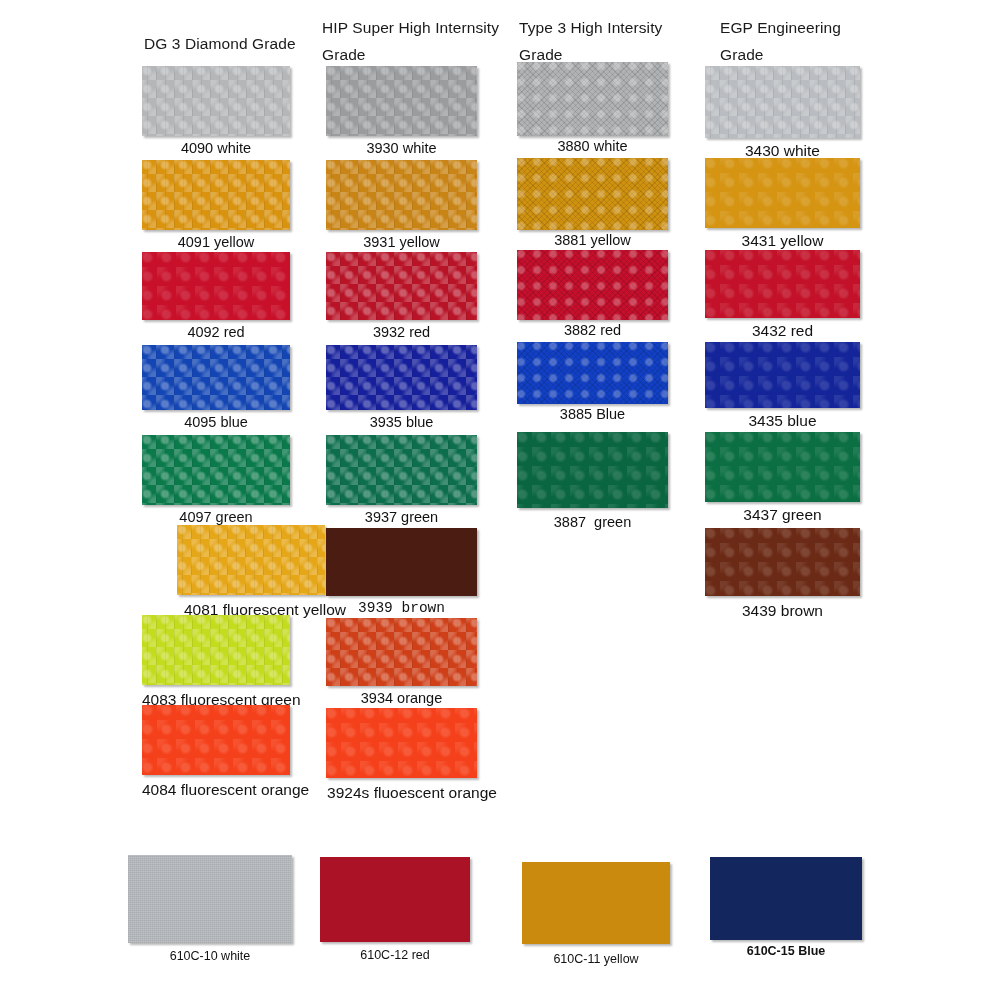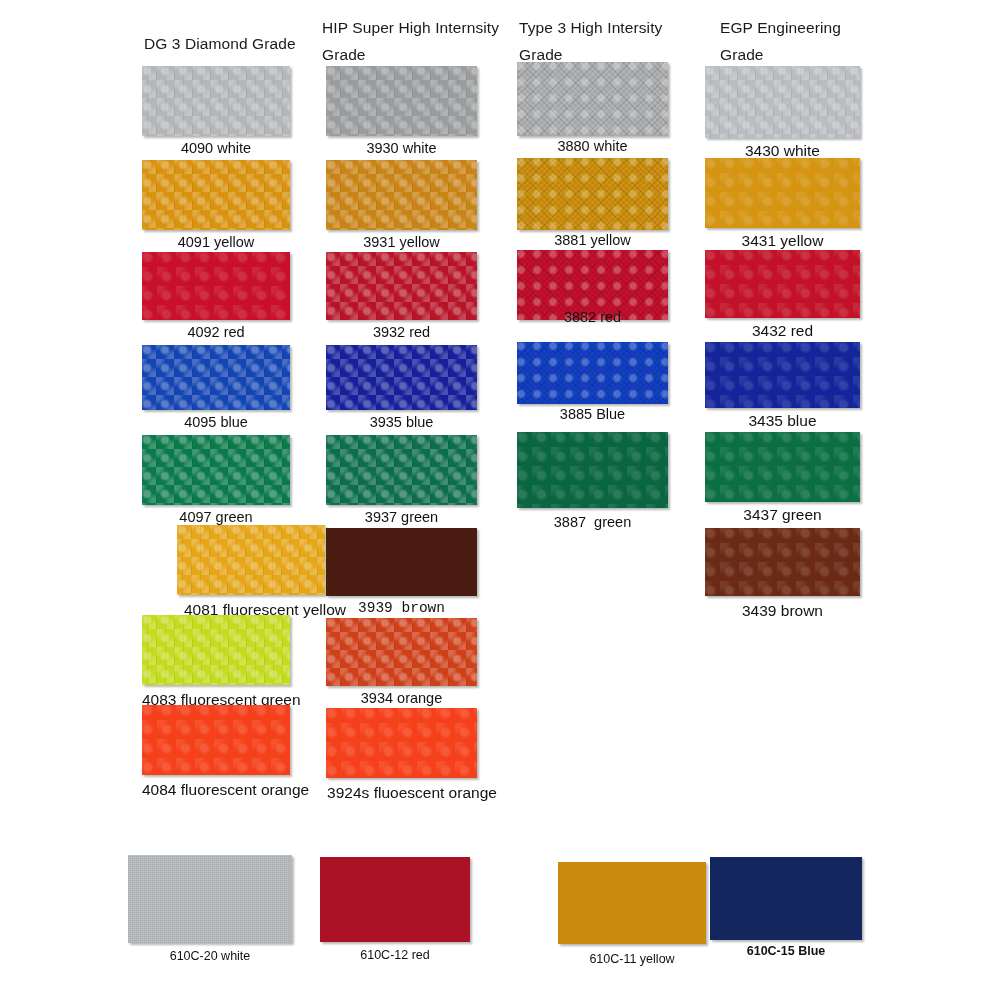--- a/index.html
+++ b/index.html
@@ -202,21 +202,21 @@
       <div class="cell" style="left: 517px; top: 158px; width: 151px; height: 98px;">
         <div class="swatch" style="width: 151px; height: 72px; background: rgb(207, 145, 16);">
           <div class="tex micro"></div>
         </div>
         <div class="caption" style="top: 74px;">3881 yellow</div>
       </div>
       <div class="cell" style="left: 517px; top: 250px; width: 151px; height: 96px;">
         <div class="swatch" style="width: 151px; height: 70px; background: rgb(196, 16, 44);">
           <div class="tex micro"></div>
         </div>
-        <div class="caption" style="top: 59px;">3882 red</div>
+        <div class="caption" style="top: 72px;">3882 red</div>
       </div>
       <div class="cell" style="left: 517px; top: 342px; width: 151px; height: 88px;">
         <div class="swatch" style="width: 151px; height: 62px; background: rgb(18, 64, 196);">
           <div class="tex micro"></div>
         </div>
         <div class="caption" style="top: 64px;">3885 Blue</div>
       </div>
       <div class="cell" style="left: 517px; top: 432px; width: 151px; height: 102px;">
         <div class="swatch" style="width: 151px; height: 76px; background: rgb(10, 102, 64);">
           <div class="tex soft"></div>
@@ -259,29 +259,29 @@
         </div>
         <div class="caption bigger" style="top: 74px;">3439 brown</div>
       </div>
     </div>
 
   <div id="section-grid">
       <div class="cell" style="left: 128px; top: 855px; width: 164px; height: 112px;">
         <div class="swatch" style="width: 164px; height: 88px; background: rgb(185, 188, 192);">
           <div class="tex grain"></div>
         </div>
-        <div class="caption small" style="top: 94px;">610C-20 white</div>
+        <div class="caption small" style="top: 94px;">610C-10 white</div>
       </div>
       <div class="cell" style="left: 320px; top: 857px; width: 150px; height: 109px;">
         <div class="swatch" style="width: 150px; height: 85px; background: rgb(172, 18, 38);">
           <div class="tex flat"></div>
         </div>
         <div class="caption small" style="top: 91px;">610C-12 red</div>
       </div>
-      <div class="cell" style="left: 522px; top: 862px; width: 148px; height: 106px; margin-left: 36px;">
+      <div class="cell" style="left: 522px; top: 862px; width: 148px; height: 106px;">
         <div class="swatch" style="width: 148px; height: 82px; background: rgb(201, 138, 14);">
           <div class="tex flat"></div>
         </div>
         <div class="caption small" style="top: 90px;">610C-11 yellow</div>
       </div>
       <div class="cell" style="left: 710px; top: 857px; width: 152px; height: 107px;">
         <div class="swatch" style="width: 152px; height: 83px; background: rgb(19, 38, 94);">
           <div class="tex flat"></div>
         </div>
         <div class="caption small" style="top: 87px; font-weight: bold;">610C-15 Blue</div>

